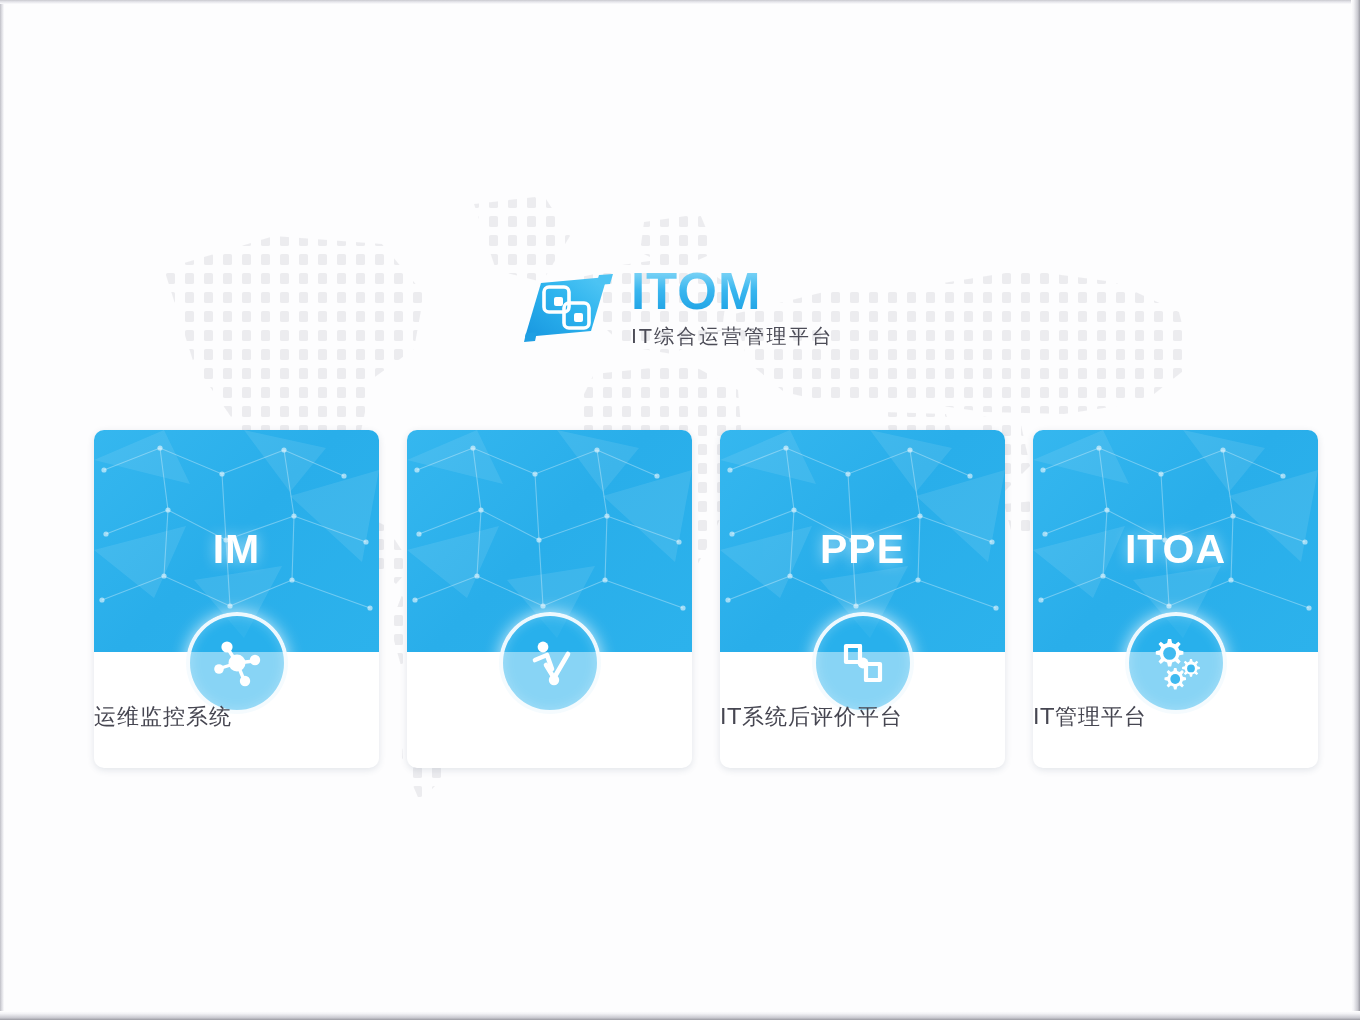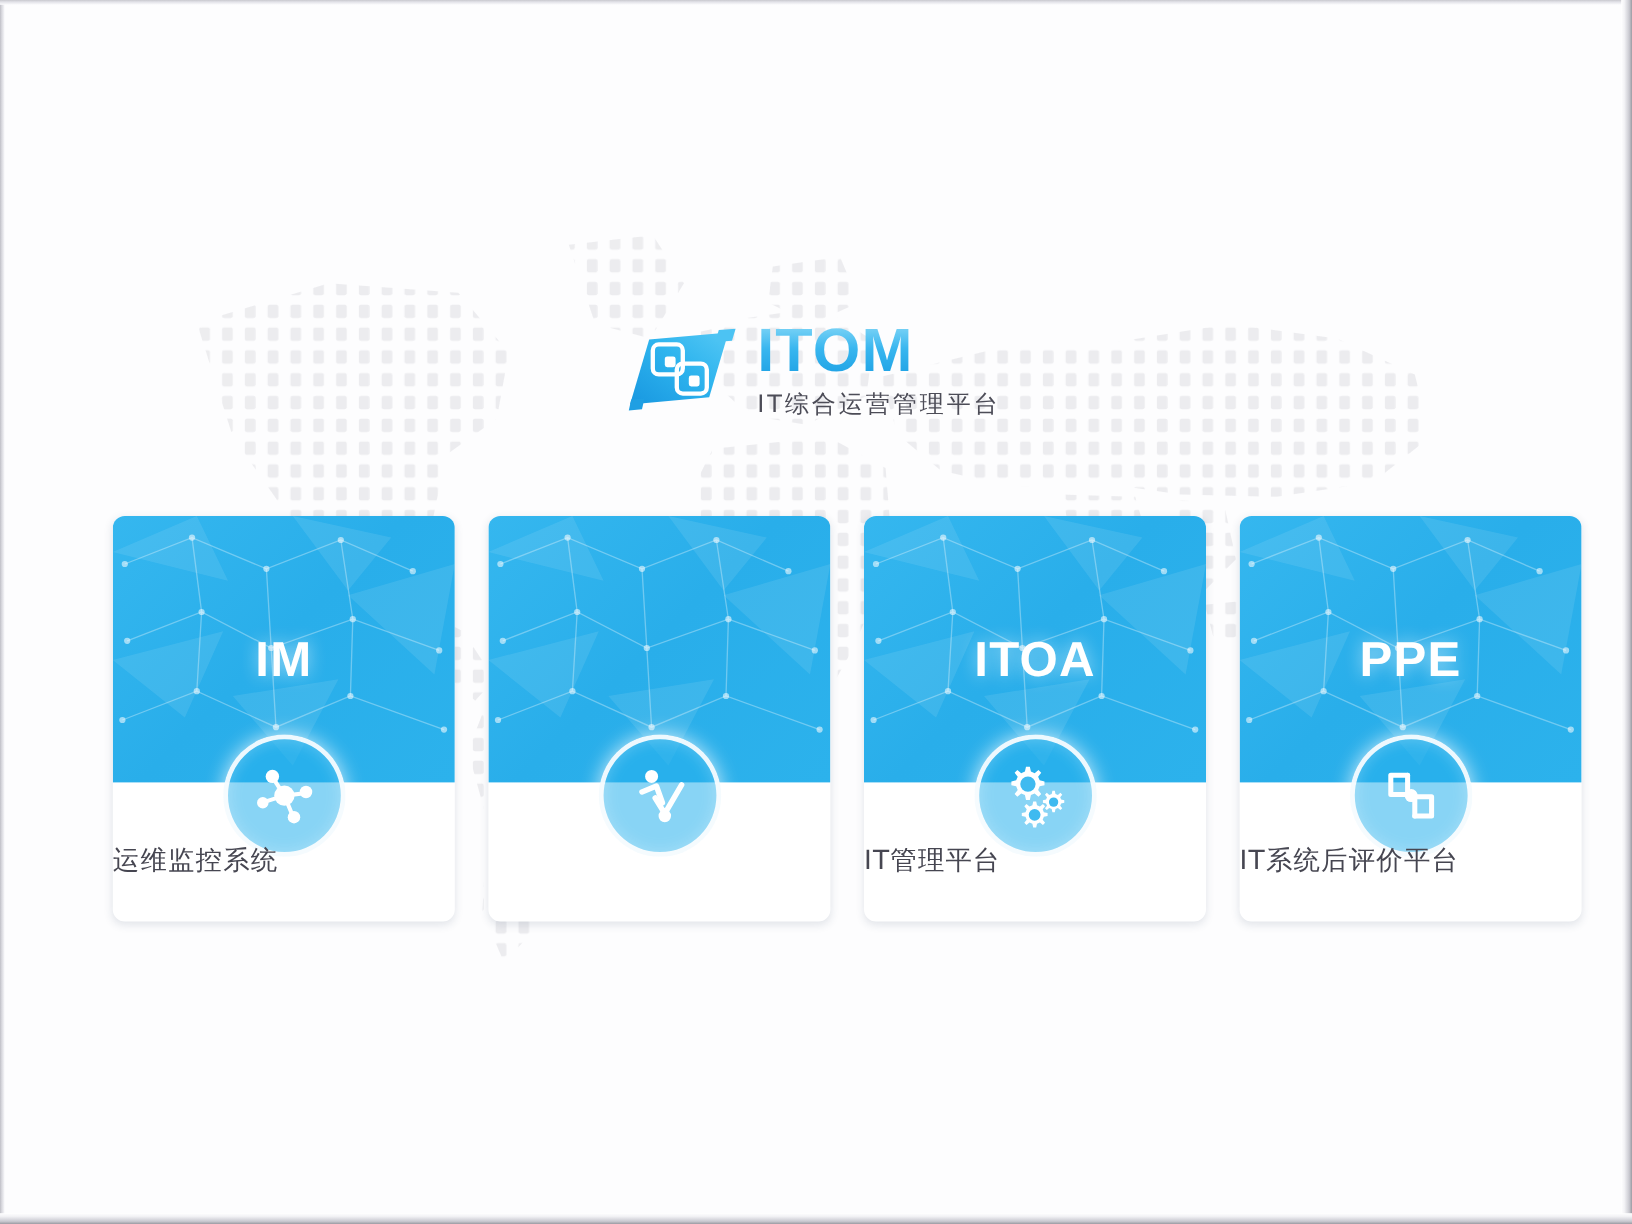--- a/index.html
+++ b/index.html
@@ -386,45 +386,32 @@
               <circle cx="132" cy="110" r="2.6"></circle>
                 <circle cx="200" cy="86" r="2.6"></circle>
               <circle cx="272" cy="112" r="2.6"></circle>
               <circle cx="8" cy="170" r="2.6"></circle>
                 <circle cx="70" cy="146" r="2.6"></circle>
               <circle cx="136" cy="176" r="2.6"></circle>
                 <circle cx="198" cy="150" r="2.6"></circle>
               <circle cx="276" cy="178" r="2.6"></circle>
             </g>
           </svg>
-          <div class="card-code">ITOA</div>
+          <div class="card-code">PPE</div>
         </div>
         <div class="card-icon-wrap">
           <svg viewBox="0 0 56 56" aria-hidden="true">
-            <g fill="#ffffff">
-
-              <path d="M20 4
-                       l3.2 0 0.9 4.0 3.1 1.3 3.2-2.6 2.3 2.3 -2.6 3.2 1.3 3.1 4.0 0.9 0 3.2 -4.0 0.9 -1.3 3.1 2.6 3.2 -2.3 2.3 -3.2-2.6 -3.1 1.3 -0.9 4.0 -3.2 0 -0.9-4.0 -3.1-1.3 -3.2 2.6 -2.3-2.3 2.6-3.2 -1.3-3.1 -4.0-0.9 0-3.2 4.0-0.9 1.3-3.1 -2.6-3.2 2.3-2.3 3.2 2.6 3.1-1.3 Z"></path>
-            </g>
-            <circle cx="21.6" cy="18.4" r="6.4" fill="#3fbaf0"></circle>
-            <g fill="#ffffff">
-
-              <path d="M42 24
-                       l2.0 0 0.6 2.6 2.0 0.8 2.1-1.7 1.5 1.5 -1.7 2.1 0.8 2.0 2.6 0.6 0 2.0 -2.6 0.6 -0.8 2.0 1.7 2.1 -1.5 1.5 -2.1-1.7 -2.0 0.8 -0.6 2.6 -2.0 0 -0.6-2.6 -2.0-0.8 -2.1 1.7 -1.5-1.5 1.7-2.1 -0.8-2.0 -2.6-0.6 0-2.0 2.6-0.6 0.8-2.0 -1.7-2.1 1.5-1.5 2.1 1.7 2.0-0.8 Z"></path>
-            </g>
-            <circle cx="43.0" cy="33.4" r="3.9" fill="#3fbaf0"></circle>
-            <g fill="#ffffff">
-
-              <path d="M26 33
-                       l2.5 0 0.7 3.1 2.4 1.0 2.5-2.0 1.8 1.8 -2.0 2.5 1.0 2.4 3.1 0.7 0 2.5 -3.1 0.7 -1.0 2.4 2.0 2.5 -1.8 1.8 -2.5-2.0 -2.4 1.0 -0.7 3.1 -2.5 0 -0.7-3.1 -2.4-1.0 -2.5 2.0 -1.8-1.8 2.0-2.5 -1.0-2.4 -3.1-0.7 0-2.5 3.1-0.7 1.0-2.4 -2.0-2.5 1.8-1.8 2.5 2.0 2.4-1.0 Z"></path>
-            </g>
-            <circle cx="27.2" cy="44.0" r="4.9" fill="#3fbaf0"></circle>
-          </svg>
-        </div>
-        <div class="card-label">IT管理平台</div>
+            <path d="M25 11 L11 11 L11 27 L25 27" fill="none" stroke="#ffffff" stroke-width="4.2" stroke-linecap="round" stroke-linejoin="round"></path>
+            <path d="M31 45 L45 45 L45 29 L31 29" fill="none" stroke="#ffffff" stroke-width="4.2" stroke-linecap="round" stroke-linejoin="round"></path>
+            <line x1="25" y1="11" x2="25" y2="28" stroke="#ffffff" stroke-width="4.2" stroke-linecap="round"></line>
+            <line x1="31" y1="45" x2="31" y2="28" stroke="#ffffff" stroke-width="4.2" stroke-linecap="round"></line>
+            <circle cx="28" cy="28" r="5.4" fill="#ffffff"></circle>
+          </svg>
+        </div>
+        <div class="card-label">IT系统后评价平台</div>
       </div>
 
       <div class="card">
         <div class="card-top">
           <svg class="card-net" viewBox="0 0 285 222" preserveAspectRatio="none" aria-hidden="true">
             <g fill="#ffffff" opacity="0.09">
               <polygon points="0,30 70,0 96,54"></polygon>
               <polygon points="150,0 232,18 196,62"></polygon>
               <polygon points="0,120 92,96 60,168"></polygon>
               <polygon points="196,66 285,40 268,132"></polygon>
@@ -449,32 +436,45 @@
               <circle cx="132" cy="110" r="2.6"></circle>
                 <circle cx="200" cy="86" r="2.6"></circle>
               <circle cx="272" cy="112" r="2.6"></circle>
               <circle cx="8" cy="170" r="2.6"></circle>
                 <circle cx="70" cy="146" r="2.6"></circle>
               <circle cx="136" cy="176" r="2.6"></circle>
                 <circle cx="198" cy="150" r="2.6"></circle>
               <circle cx="276" cy="178" r="2.6"></circle>
             </g>
           </svg>
-          <div class="card-code">PPE</div>
+          <div class="card-code">ITOA</div>
         </div>
         <div class="card-icon-wrap">
           <svg viewBox="0 0 56 56" aria-hidden="true">
-            <path d="M25 11 L11 11 L11 27 L25 27" fill="none" stroke="#ffffff" stroke-width="4.2" stroke-linecap="round" stroke-linejoin="round"></path>
-            <path d="M31 45 L45 45 L45 29 L31 29" fill="none" stroke="#ffffff" stroke-width="4.2" stroke-linecap="round" stroke-linejoin="round"></path>
-            <line x1="25" y1="11" x2="25" y2="28" stroke="#ffffff" stroke-width="4.2" stroke-linecap="round"></line>
-            <line x1="31" y1="45" x2="31" y2="28" stroke="#ffffff" stroke-width="4.2" stroke-linecap="round"></line>
-            <circle cx="28" cy="28" r="5.4" fill="#ffffff"></circle>
-          </svg>
-        </div>
-        <div class="card-label">IT系统后评价平台</div>
+            <g fill="#ffffff">
+
+              <path d="M20 4
+                       l3.2 0 0.9 4.0 3.1 1.3 3.2-2.6 2.3 2.3 -2.6 3.2 1.3 3.1 4.0 0.9 0 3.2 -4.0 0.9 -1.3 3.1 2.6 3.2 -2.3 2.3 -3.2-2.6 -3.1 1.3 -0.9 4.0 -3.2 0 -0.9-4.0 -3.1-1.3 -3.2 2.6 -2.3-2.3 2.6-3.2 -1.3-3.1 -4.0-0.9 0-3.2 4.0-0.9 1.3-3.1 -2.6-3.2 2.3-2.3 3.2 2.6 3.1-1.3 Z"></path>
+            </g>
+            <circle cx="21.6" cy="18.4" r="6.4" fill="#3fbaf0"></circle>
+            <g fill="#ffffff">
+
+              <path d="M42 24
+                       l2.0 0 0.6 2.6 2.0 0.8 2.1-1.7 1.5 1.5 -1.7 2.1 0.8 2.0 2.6 0.6 0 2.0 -2.6 0.6 -0.8 2.0 1.7 2.1 -1.5 1.5 -2.1-1.7 -2.0 0.8 -0.6 2.6 -2.0 0 -0.6-2.6 -2.0-0.8 -2.1 1.7 -1.5-1.5 1.7-2.1 -0.8-2.0 -2.6-0.6 0-2.0 2.6-0.6 0.8-2.0 -1.7-2.1 1.5-1.5 2.1 1.7 2.0-0.8 Z"></path>
+            </g>
+            <circle cx="43.0" cy="33.4" r="3.9" fill="#3fbaf0"></circle>
+            <g fill="#ffffff">
+
+              <path d="M26 33
+                       l2.5 0 0.7 3.1 2.4 1.0 2.5-2.0 1.8 1.8 -2.0 2.5 1.0 2.4 3.1 0.7 0 2.5 -3.1 0.7 -1.0 2.4 2.0 2.5 -1.8 1.8 -2.5-2.0 -2.4 1.0 -0.7 3.1 -2.5 0 -0.7-3.1 -2.4-1.0 -2.5 2.0 -1.8-1.8 2.0-2.5 -1.0-2.4 -3.1-0.7 0-2.5 3.1-0.7 1.0-2.4 -2.0-2.5 1.8-1.8 2.5 2.0 2.4-1.0 Z"></path>
+            </g>
+            <circle cx="27.2" cy="44.0" r="4.9" fill="#3fbaf0"></circle>
+          </svg>
+        </div>
+        <div class="card-label">IT管理平台</div>
       </div>
 
     </div>
   </div>
 
   <div class="frame-edge-left"></div>
   <div class="frame-edge-top"></div>
   <div class="frame-edge-right"></div>
   <div class="frame-edge-bottom"></div>
 

